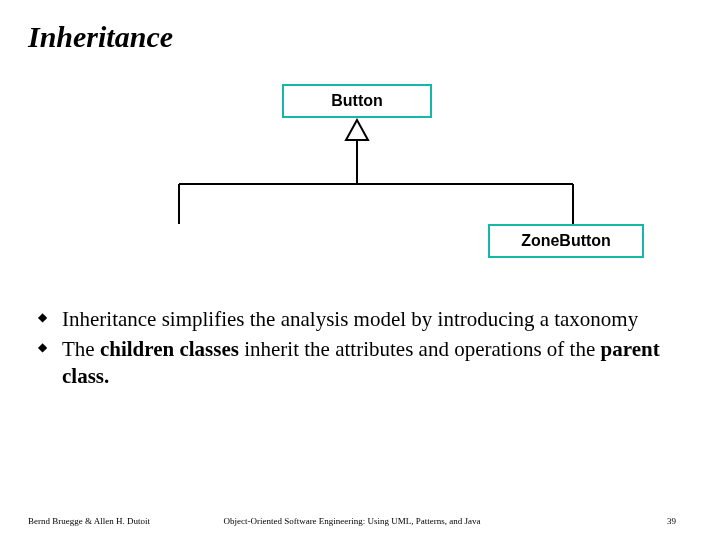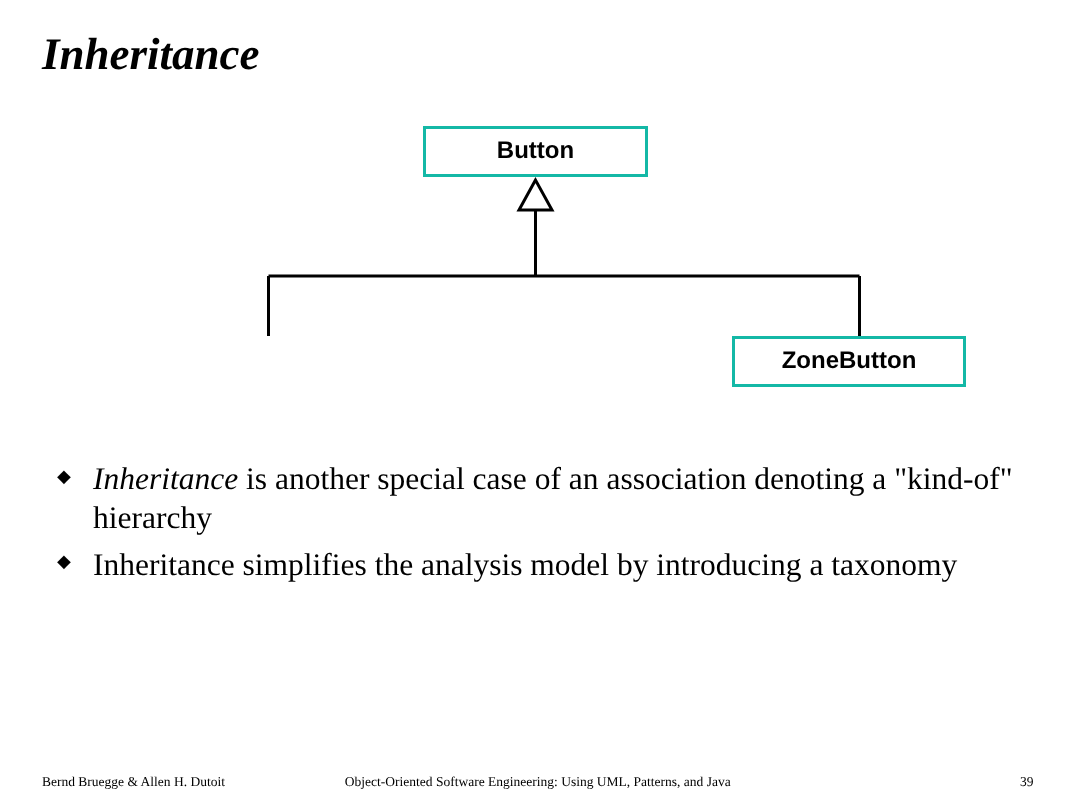--- a/index.html
+++ b/index.html
@@ -65,21 +65,21 @@
     top: 4px;
     font-size: 12px;
   }
   .italic { font-style: italic; }
   .bold { font-weight: bold; }
 
   .footer {
     position: absolute;
     bottom: 14px;
     left: 28px;
-    right: 31px;
+    right: 44px;
     font-size: 9px;
     font-family: "Times New Roman", serif;
     display: flex;
     justify-content: space-between;
   }
   .footer .center { position: absolute; left: 50%; transform: translateX(-50%); }
 </style>
 </head>
 <body>
 
@@ -92,23 +92,23 @@
     <line x1="151" y1="100" x2="545" y2="100" stroke="#000000" stroke-width="2"></line>
     <line x1="151" y1="100" x2="151" y2="140" stroke="#000000" stroke-width="2"></line>
     <line x1="545" y1="100" x2="545" y2="140" stroke="#000000" stroke-width="2"></line>
   </svg>
 
   <div class="class-box box-parent">Button</div>
   <div class="class-box box-right">ZoneButton</div>
 </div>
 
 <ul class="bullets">
+  <li>Inheritance simplifies the analysis model by introducing a taxonomy</li>
   <li>
-    <span class="italic">Inheritance</span><span> is another special case of an association denoting a "kind-of" hierarchy</span>
+    <span>The </span><span class="bold">children classes</span><span> inherit the attributes and operations of the </span><span class="bold">parent class.</span><span></span>
   </li>
-  <li>Inheritance simplifies the analysis model by introducing a taxonomy</li>
 </ul>
 
 <div class="footer">
   <span>Bernd Bruegge &amp; Allen H. Dutoit</span>
   <span class="center">Object-Oriented Software Engineering: Using UML, Patterns, and Java</span>
   <span>39</span>
 </div>
 
 </body></html>

